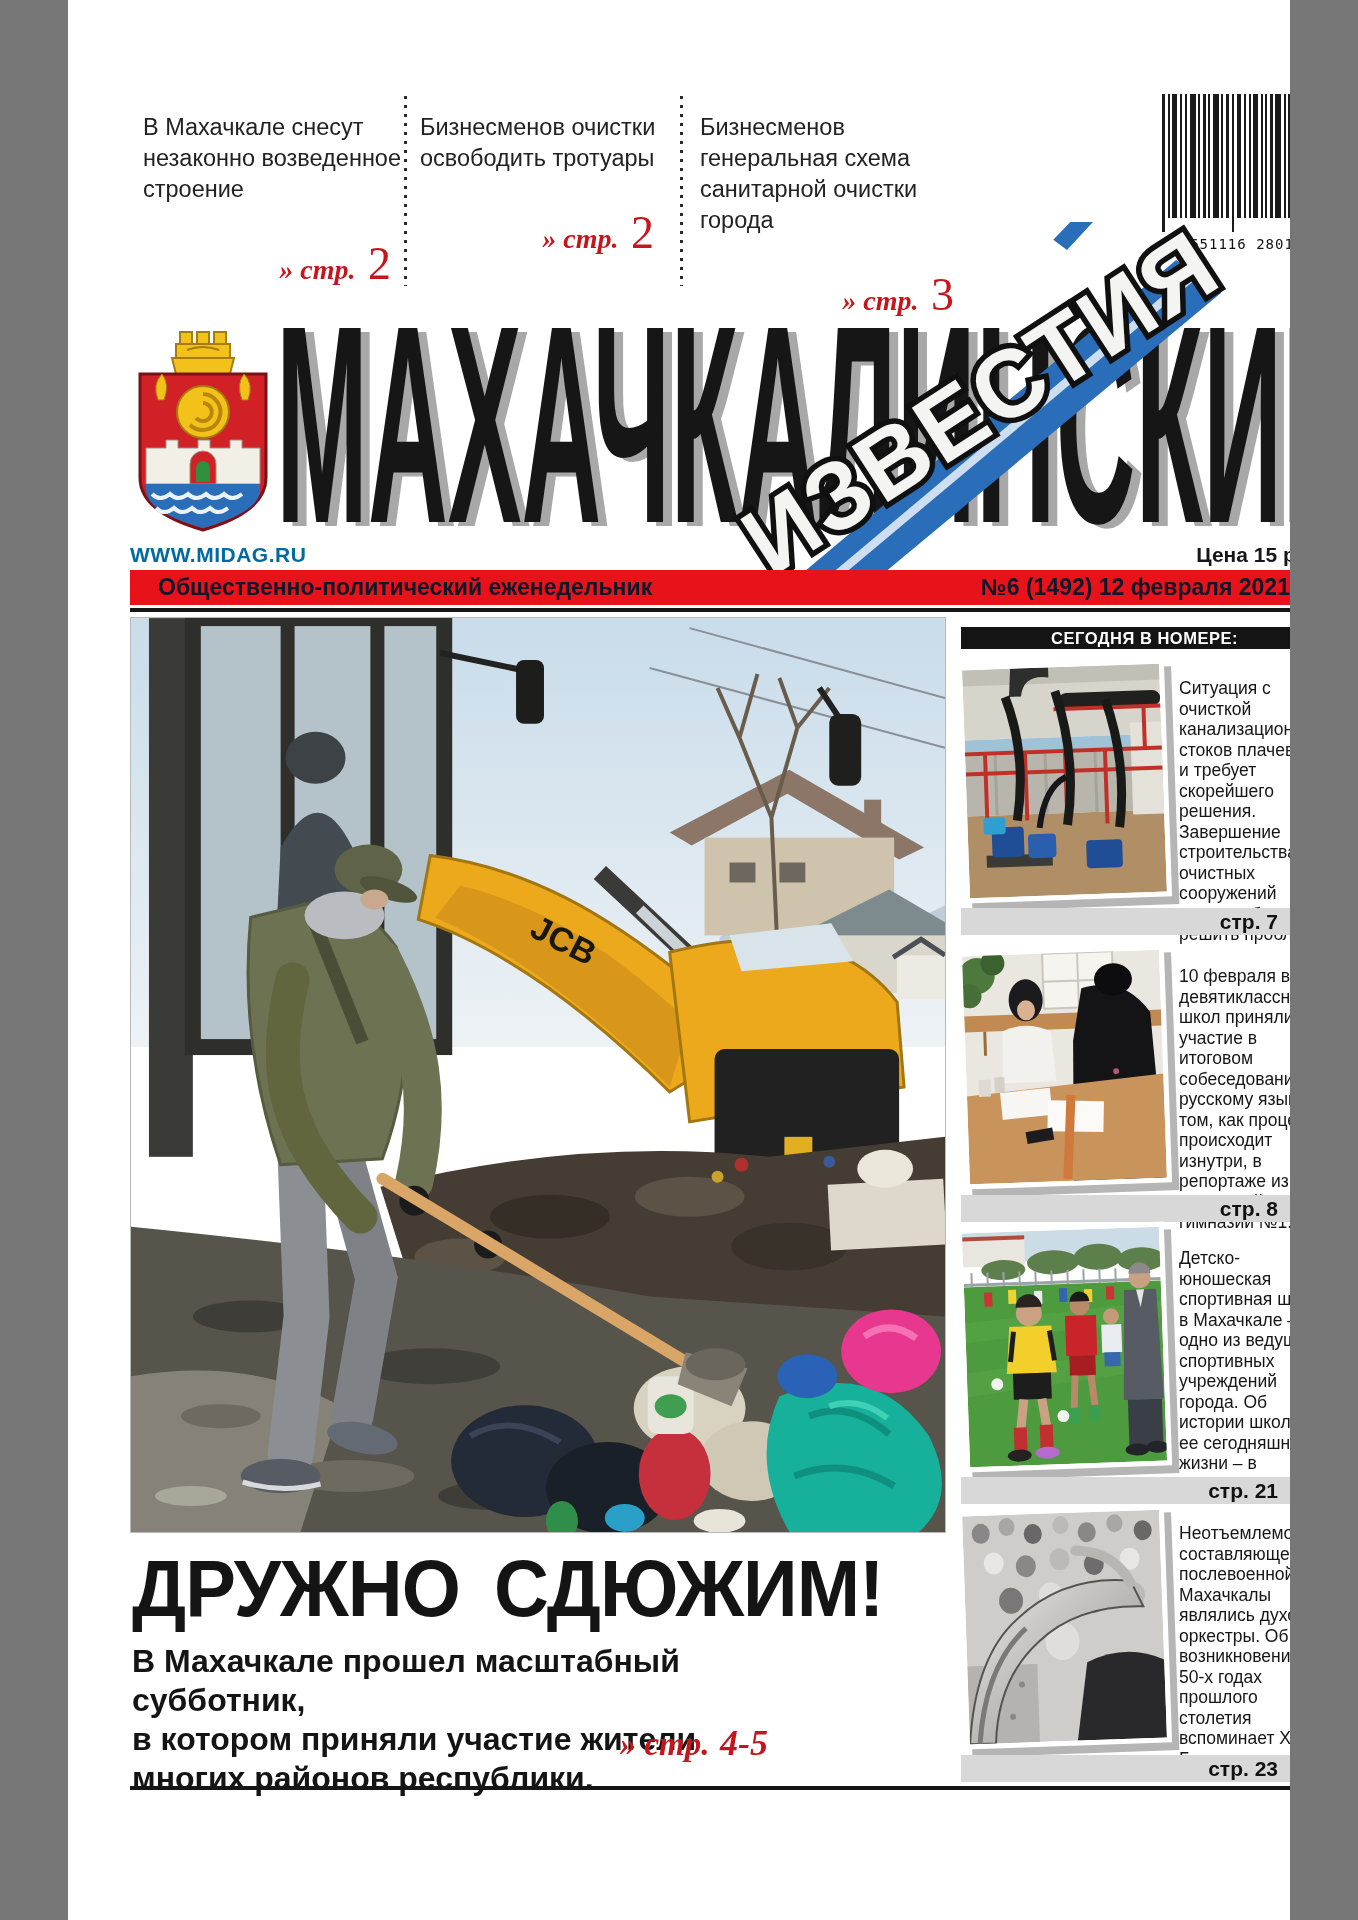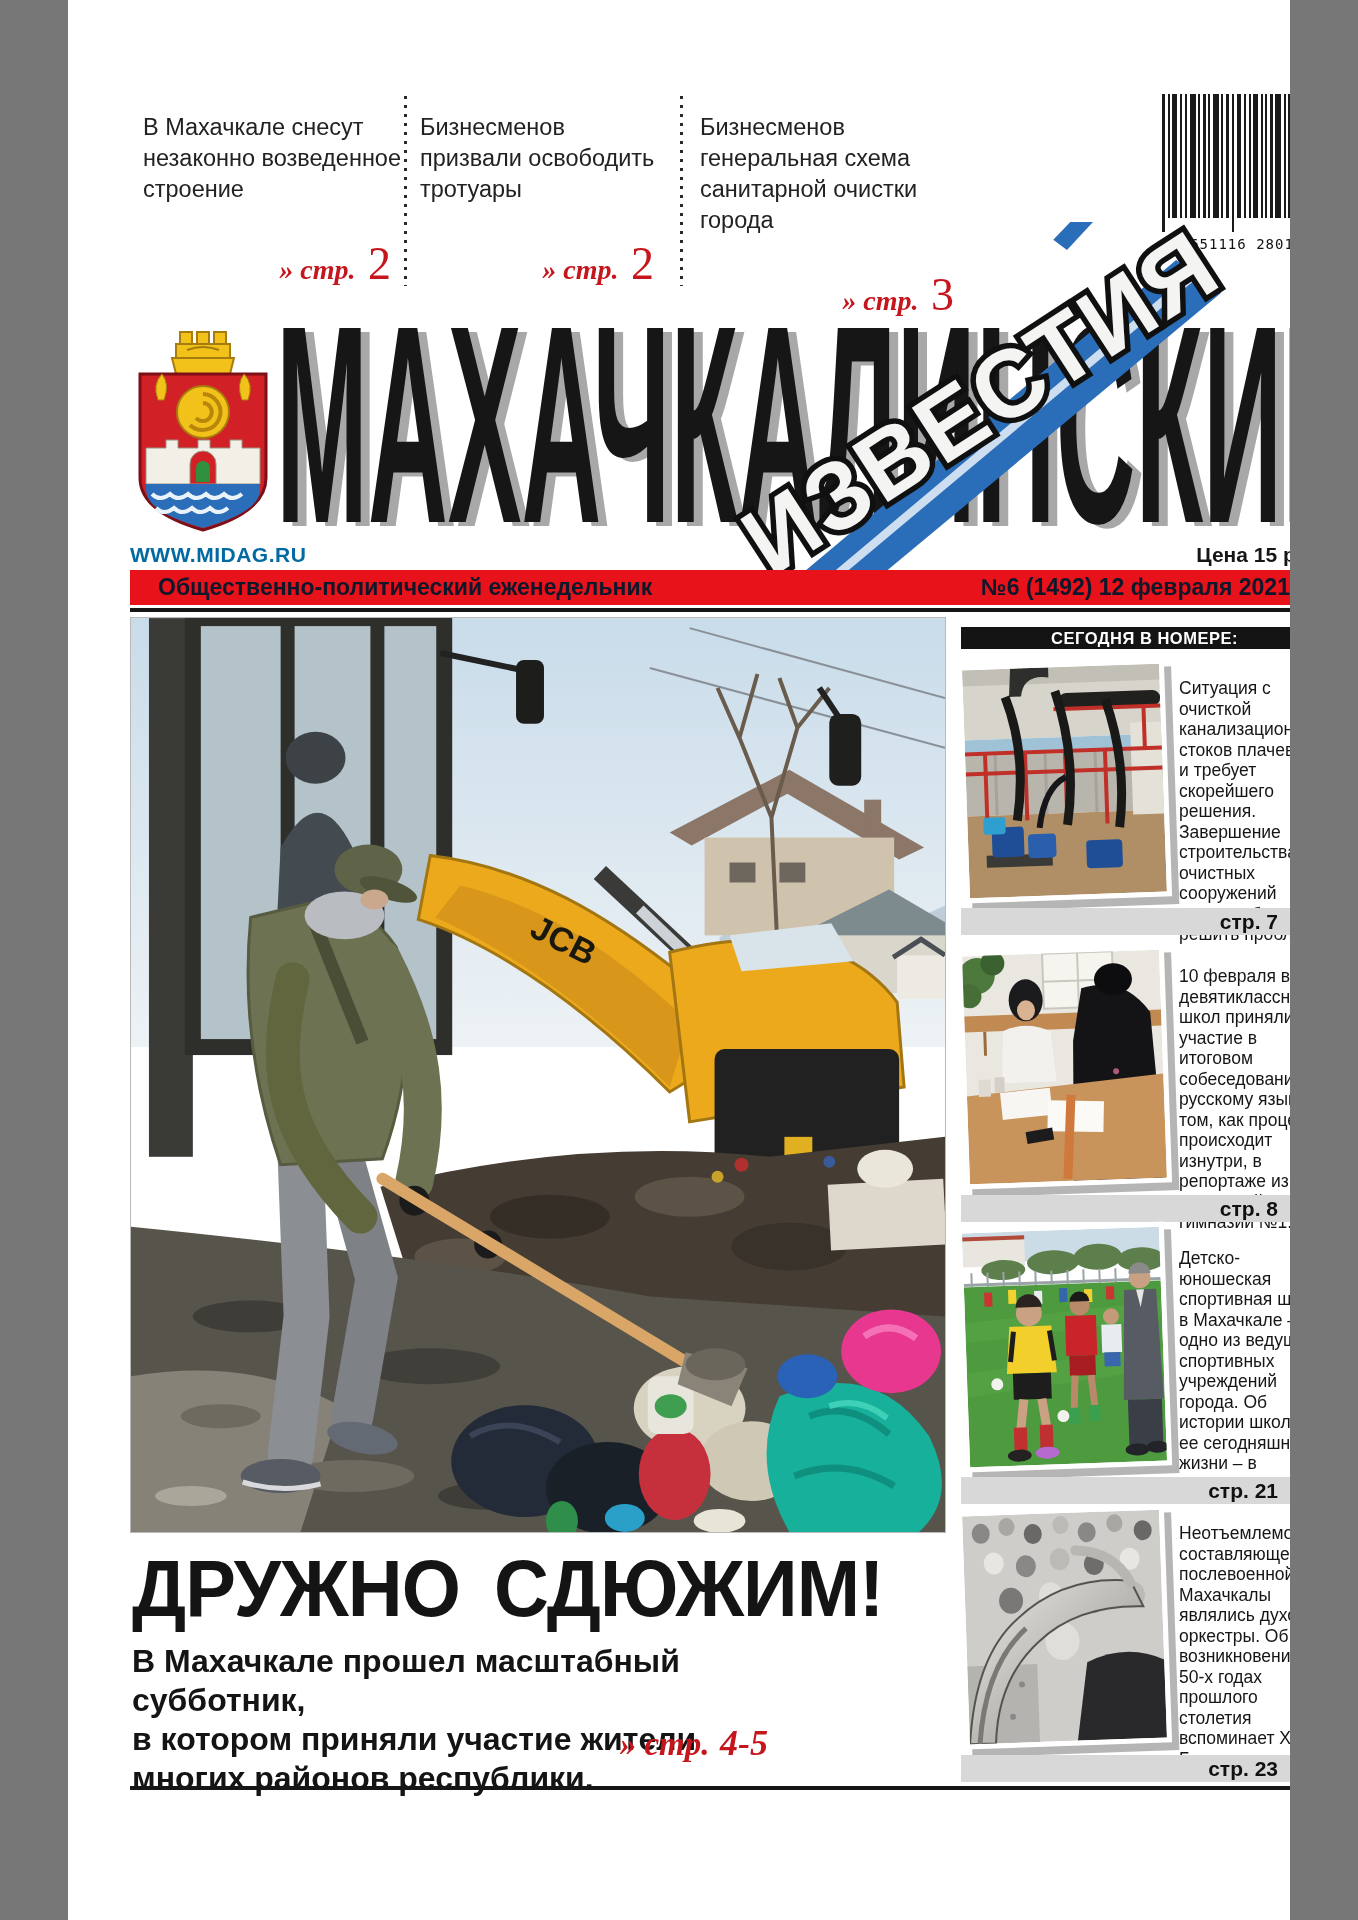--- a/index.html
+++ b/index.html
@@ -56,21 +56,21 @@
 
   <div class="teaser" style="left:75px;width:262px;">
     <div class="teaser-text">В Махачкале снесут незаконно возведенное строение</div>
     <div class="teaser-ref">
       <span class="ref-prefix">» стр.</span>
       <span class="ref-num">2</span>
     </div>
   </div>
   <div class="dot-sep" style="left:336px;"></div>
   <div class="teaser" style="left:352px;width:248px;">
-    <div class="teaser-text">Бизнесменов призвали освободить тротуары</div>
+    <div class="teaser-text">Бизнесменов очистки освободить тротуары</div>
     <div class="teaser-ref">
       <span class="ref-prefix">» стр.</span>
       <span class="ref-num">2</span>
     </div>
   </div>
   <div class="dot-sep" style="left:612px;"></div>
   <div class="teaser" style="left:632px;width:268px;">
     <div class="teaser-text">Бизнесменов генеральная схема санитарной очистки города</div>
     <div class="teaser-ref">
       <span class="ref-prefix">» стр.</span>

